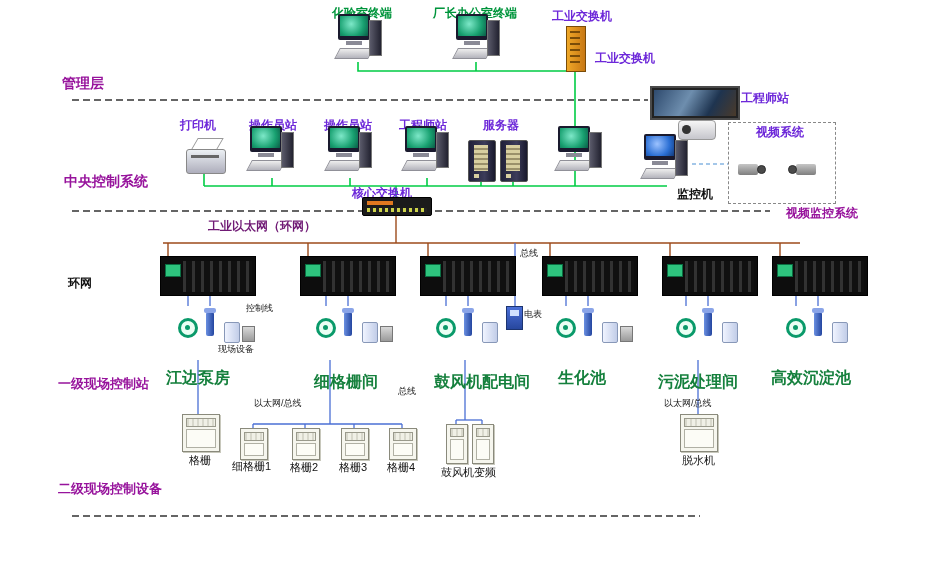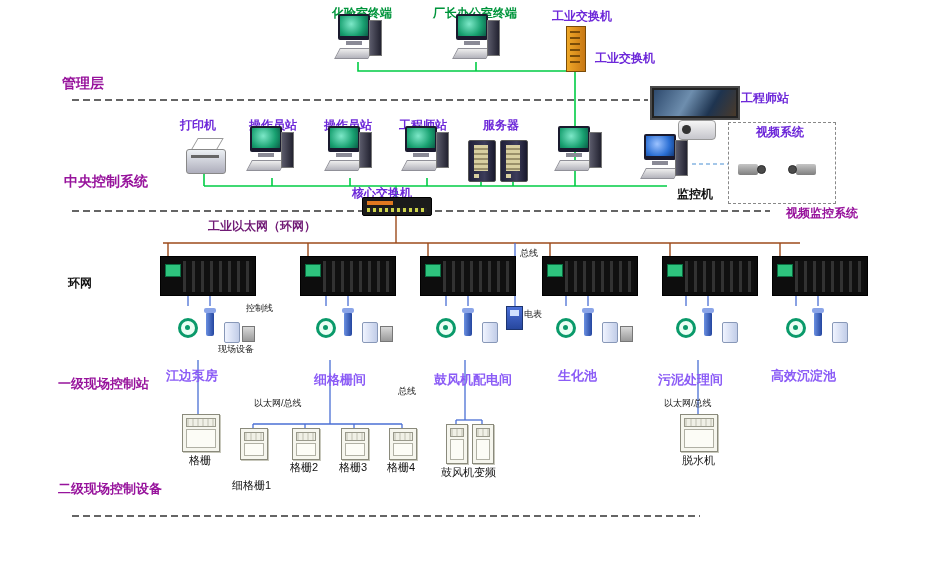--- a/index.html
+++ b/index.html
@@ -9,21 +9,21 @@
   .sep{stroke:#333;stroke-width:1.3;stroke-dasharray:7 4;}
   .g{stroke:#00cc44;stroke-width:1.6;fill:none;}
   .r{stroke:#9c4a1a;stroke-width:1.4;fill:none;}
   .b{stroke:#4a6fd4;stroke-width:1.3;fill:none;}
   .bd{stroke:#4a8fd4;stroke-width:1.2;stroke-dasharray:4 3;}
 
   .lbl{position:absolute;font-size:12px;font-weight:700;white-space:nowrap;line-height:1.1;color:#111;}
   .red{color:#6d28d9;} .green{color:#00953c;} .purple{color:#97139c;} .blue{color:#701a75;}
   .layer{font-size:14px;}
   .tiny{font-size:9px;font-weight:400;color:#222;}
-  .station{font-size:13px;color:#8b5cf6;}
+  .station{font-size:16px;color:#15803d;}
   .cabl{font-size:11px;font-weight:400;color:#111;}
   .title{position:absolute;left:0;right:0;top:544px;text-align:center;color:#e80000;
          font-size:19px;font-weight:700;font-family:"Liberation Serif",serif;letter-spacing:2px;}
 
   
   .pc{position:absolute;width:46px;height:54px;}
   .pc .mon{position:absolute;left:2px;top:0;width:32px;height:26px;background:#1a1a2e;border-radius:2px;}
   .pc .scr{position:absolute;left:2px;top:2px;width:28px;height:20px;
            background:radial-gradient(circle at 40% 40%,#7de8c8,#18a070 60%,#0a5c46);}
   .pc.bluescr .scr{background:radial-gradient(circle at 40% 40%,#9cc2ff,#2b6fd4 60%,#123a78);}
@@ -311,20 +311,20 @@
   <div class="cab" style="left:182px;top:414px;width:36px;height:36px"></div>
   <div class="cab" style="left:240px;top:428px;width:26px;height:30px"></div>
   <div class="cab" style="left:292px;top:428px;width:26px;height:30px"></div>
   <div class="cab" style="left:341px;top:428px;width:26px;height:30px"></div>
   <div class="cab" style="left:389px;top:428px;width:26px;height:30px"></div>
   <div class="cab" style="left:446px;top:424px;width:20px;height:38px"></div>
   <div class="cab" style="left:472px;top:424px;width:20px;height:38px"></div>
   <div class="cab" style="left:680px;top:414px;width:36px;height:36px"></div>
 
   <div class="lbl cabl" style="left:189px;top:454px">格栅</div>
-  <div class="lbl cabl" style="left:232px;top:479px">细格栅1</div>
+  <div class="lbl cabl" style="left:232px;top:460px">细格栅1</div>
   <div class="lbl cabl" style="left:290px;top:461px">格栅2</div>
   <div class="lbl cabl" style="left:339px;top:461px">格栅3</div>
   <div class="lbl cabl" style="left:387px;top:461px">格栅4</div>
   <div class="lbl cabl" style="left:441px;top:466px">鼓风机变频</div>
   <div class="lbl cabl" style="left:682px;top:454px">脱水机</div>
 
 </div>
 
 </body></html>

